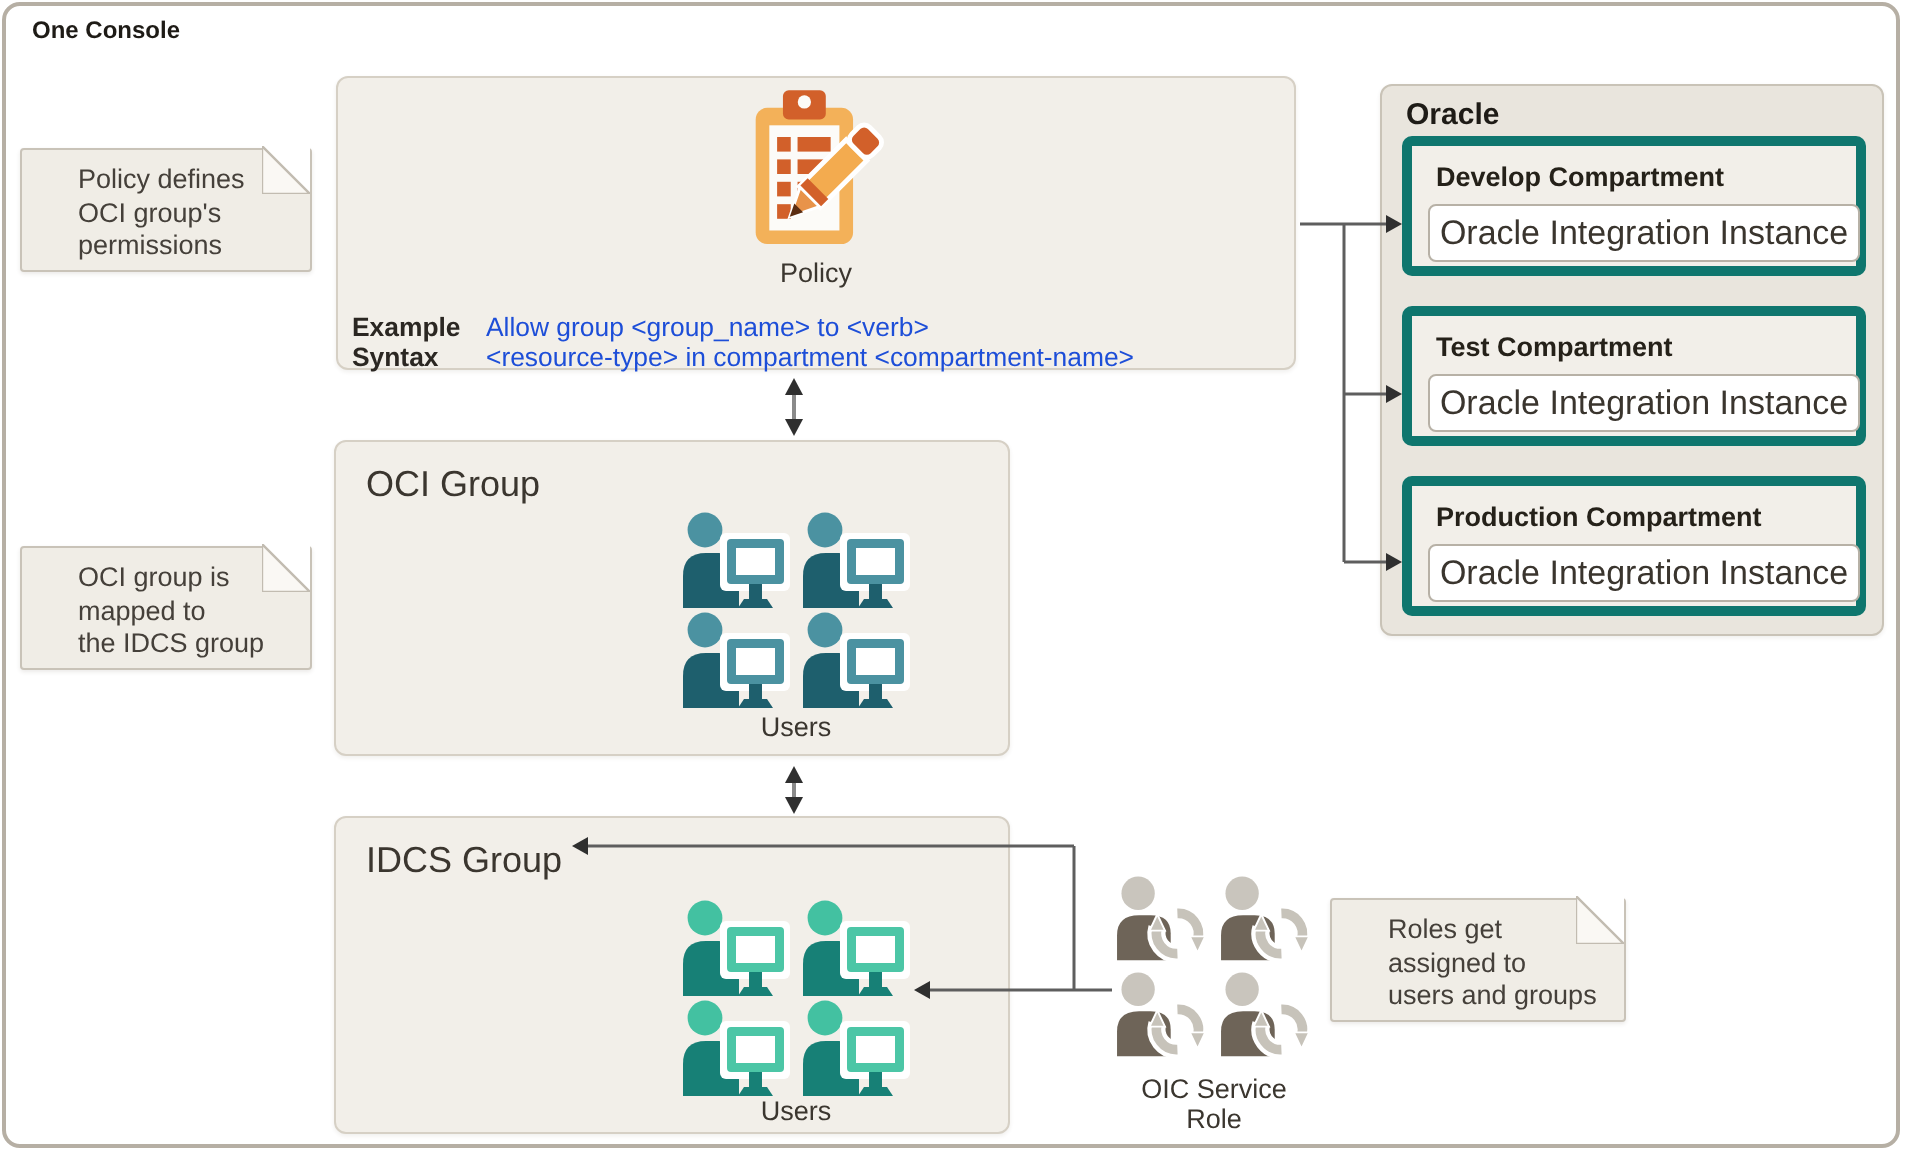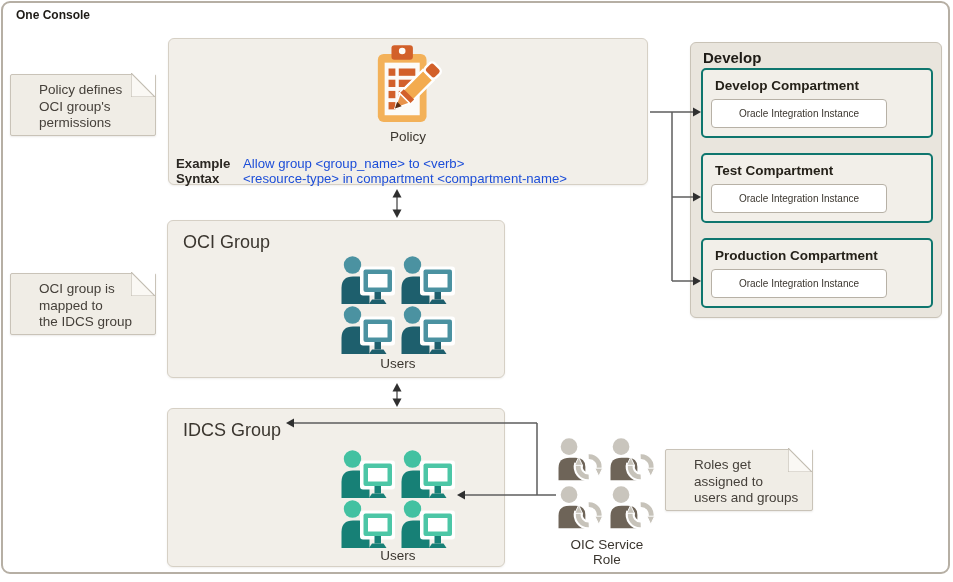--- a/index.html
+++ b/index.html
@@ -30,25 +30,25 @@
   .oci-users{left:340px;top:256px;}
   .idcs-users{left:340px;top:450px;}
   .users-label{position:absolute;width:120px;text-align:center;font-size:13.5px;color:#3b362f;}
   .oci-users-label{left:338px;top:356px;}
   .idcs-users-label{left:338px;top:548px;}
 
   .tenancy{position:absolute;left:690px;top:42px;width:252px;height:276px;
     background:#e9e5dd;border:1px solid #c9c3b7;border-radius:6px;box-shadow:0 1px 2px rgba(60,50,30,0.08);}
   .tenancy-label{position:absolute;left:12px;top:6px;font-size:15px;font-weight:bold;color:#1e1b16;}
   .compartment{position:absolute;left:10px;width:232px;height:70px;background:#f2efe9;
-    border:2px solid #0f766e;border-radius:5px;}
+    border:5px solid #0f766e;border-radius:5px;}
   .comp-0{top:25px;} .comp-1{top:110px;} .comp-2{top:195px;}
   .comp-name{position:absolute;left:12px;top:8px;font-size:13.5px;font-weight:bold;color:#252119;}
-  .instance{position:absolute;left:8px;top:29px;width:176px;height:29px;background:#ffffff;
-    border:1px solid #b7b1a6;border-radius:4px;font-size:10px;color:#3a352e;
+  .instance{position:absolute;left:8px;top:29px;width:216px;height:29px;background:#ffffff;
+    border:1px solid #b7b1a6;border-radius:4px;font-size:17px;color:#3a352e;
     display:flex;align-items:center;justify-content:center;}
 
   .note{position:absolute;background:#f0ede6;border:1px solid #c9c3b8;border-radius:2px;
     font-size:13.5px;line-height:16.5px;color:#45403a;padding:7px 8px 7px 28px;
     white-space:pre-line;box-shadow:0 1px 2px rgba(60,50,30,0.10);}
   .note-policy{left:10px;top:74px;width:146px;height:62px;}
   .note-mapping{left:10px;top:273px;width:146px;height:62px;}
   .note-roles{left:665px;top:449px;width:148px;height:62px;}
   .fold{position:absolute;top:-1px;right:-1px;}
 
@@ -171,21 +171,21 @@
     <svg width="56" height="48" viewBox="0 0 56 48">
         <use href="#sym-user-idcs"></use>
       </svg>
     <svg width="56" height="48" viewBox="0 0 56 48">
         <use href="#sym-user-idcs"></use>
       </svg>
   </div>
   <div class="users-label idcs-users-label">Users</div>
 
   <div class="tenancy">
-    <div class="tenancy-label">Develop</div>
+    <div class="tenancy-label">Oracle</div>
     <div class="compartment comp-0">
       <div class="comp-name">Develop Compartment</div>
       <div class="instance">Oracle Integration Instance</div>
     </div>
     <div class="compartment comp-1">
       <div class="comp-name">Test Compartment</div>
       <div class="instance">Oracle Integration Instance</div>
     </div>
     <div class="compartment comp-2">
       <div class="comp-name">Production Compartment</div>

